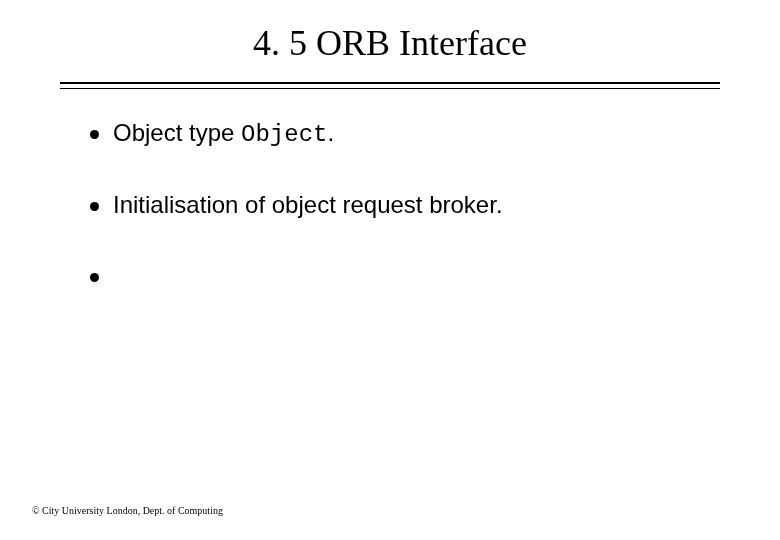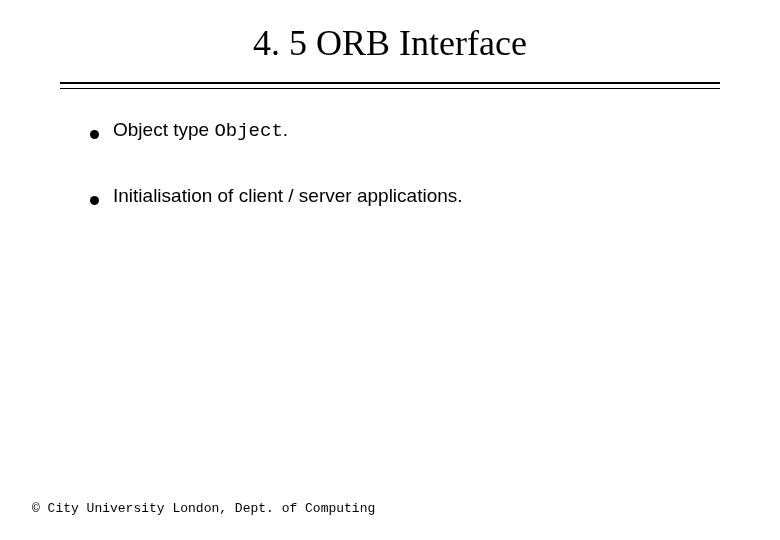--- a/index.html
+++ b/index.html
@@ -3,44 +3,47 @@
 <meta charset="utf-8">
 <style>
   * { box-sizing: border-box; margin: 0; padding: 0; }
   html, body { width: 780px; height: 540px; background: #ffffff; font-family: Arial, Helvetica, sans-serif; color: #000; }
   .slide { position: relative; width: 780px; height: 540px; }
   .title { text-align: center; font-family: "Times New Roman", Times, serif; font-size: 36px; font-weight: 400; padding-top: 22px; padding-bottom: 18px; }
   .rule-wrap { width: 660px; margin: 0 auto 30px auto; }
   .rule-top { border-top: 2px solid #000; height: 0; }
   .rule-bot { border-top: 1px solid #000; height: 0; margin-top: 4px; }
   .content { padding-left: 90px; padding-right: 40px; }
-  .item { display: flex; align-items: flex-start; margin-bottom: 42px; font-size: 19px; line-height: 1.15; }
+  .item { display: flex; align-items: flex-start; margin-bottom: 42px; font-size: 24px; line-height: 1.15; }
   .bullet { width: 9px; height: 9px; background: #000; border-radius: 50%; margin-top: 11px; margin-right: 14px; flex: 0 0 auto; }
   .mono { font-family: "Courier New", Courier, monospace; }
-  .footer { position: absolute; bottom: 24px; left: 0; right: 0; display: flex; justify-content: space-between; padding: 0 32px; font-size: 13px; font-family: Liberation Mono, monospace; }
+  .footer { position: absolute; bottom: 24px; left: 0; right: 0; display: flex; justify-content: space-between; padding: 0 32px; font-size: 10px; font-family: Liberation Serif, serif; }
 </style>
 </head>
 <body>
 
 <div class="slide">
   <div class="title">4. 5 ORB Interface</div>
   <div class="rule-wrap">
     <div class="rule-top"></div>
     <div class="rule-bot"></div>
   </div>
   <div class="content">
     <div class="item">
       <span class="bullet"></span>
       <span>
         <span>Object type </span><span class="mono">Object</span><span>.</span>
       </span>
     </div>
     <div class="item">
       <span class="bullet"></span>
       <span>
-        <span>Initialisation of client / server applications.</span><span class="mono"></span><span></span>
+        <span>Initialisation of object request broker.</span><span class="mono"></span><span></span>
       </span>
+    </div>
+    <div class="item">
+      <span class="bullet"></span>
     </div>
   </div>
   <div class="footer">
     <span>© City University London, Dept. of Computing</span>
   </div>
 </div>
 
 </body></html>

